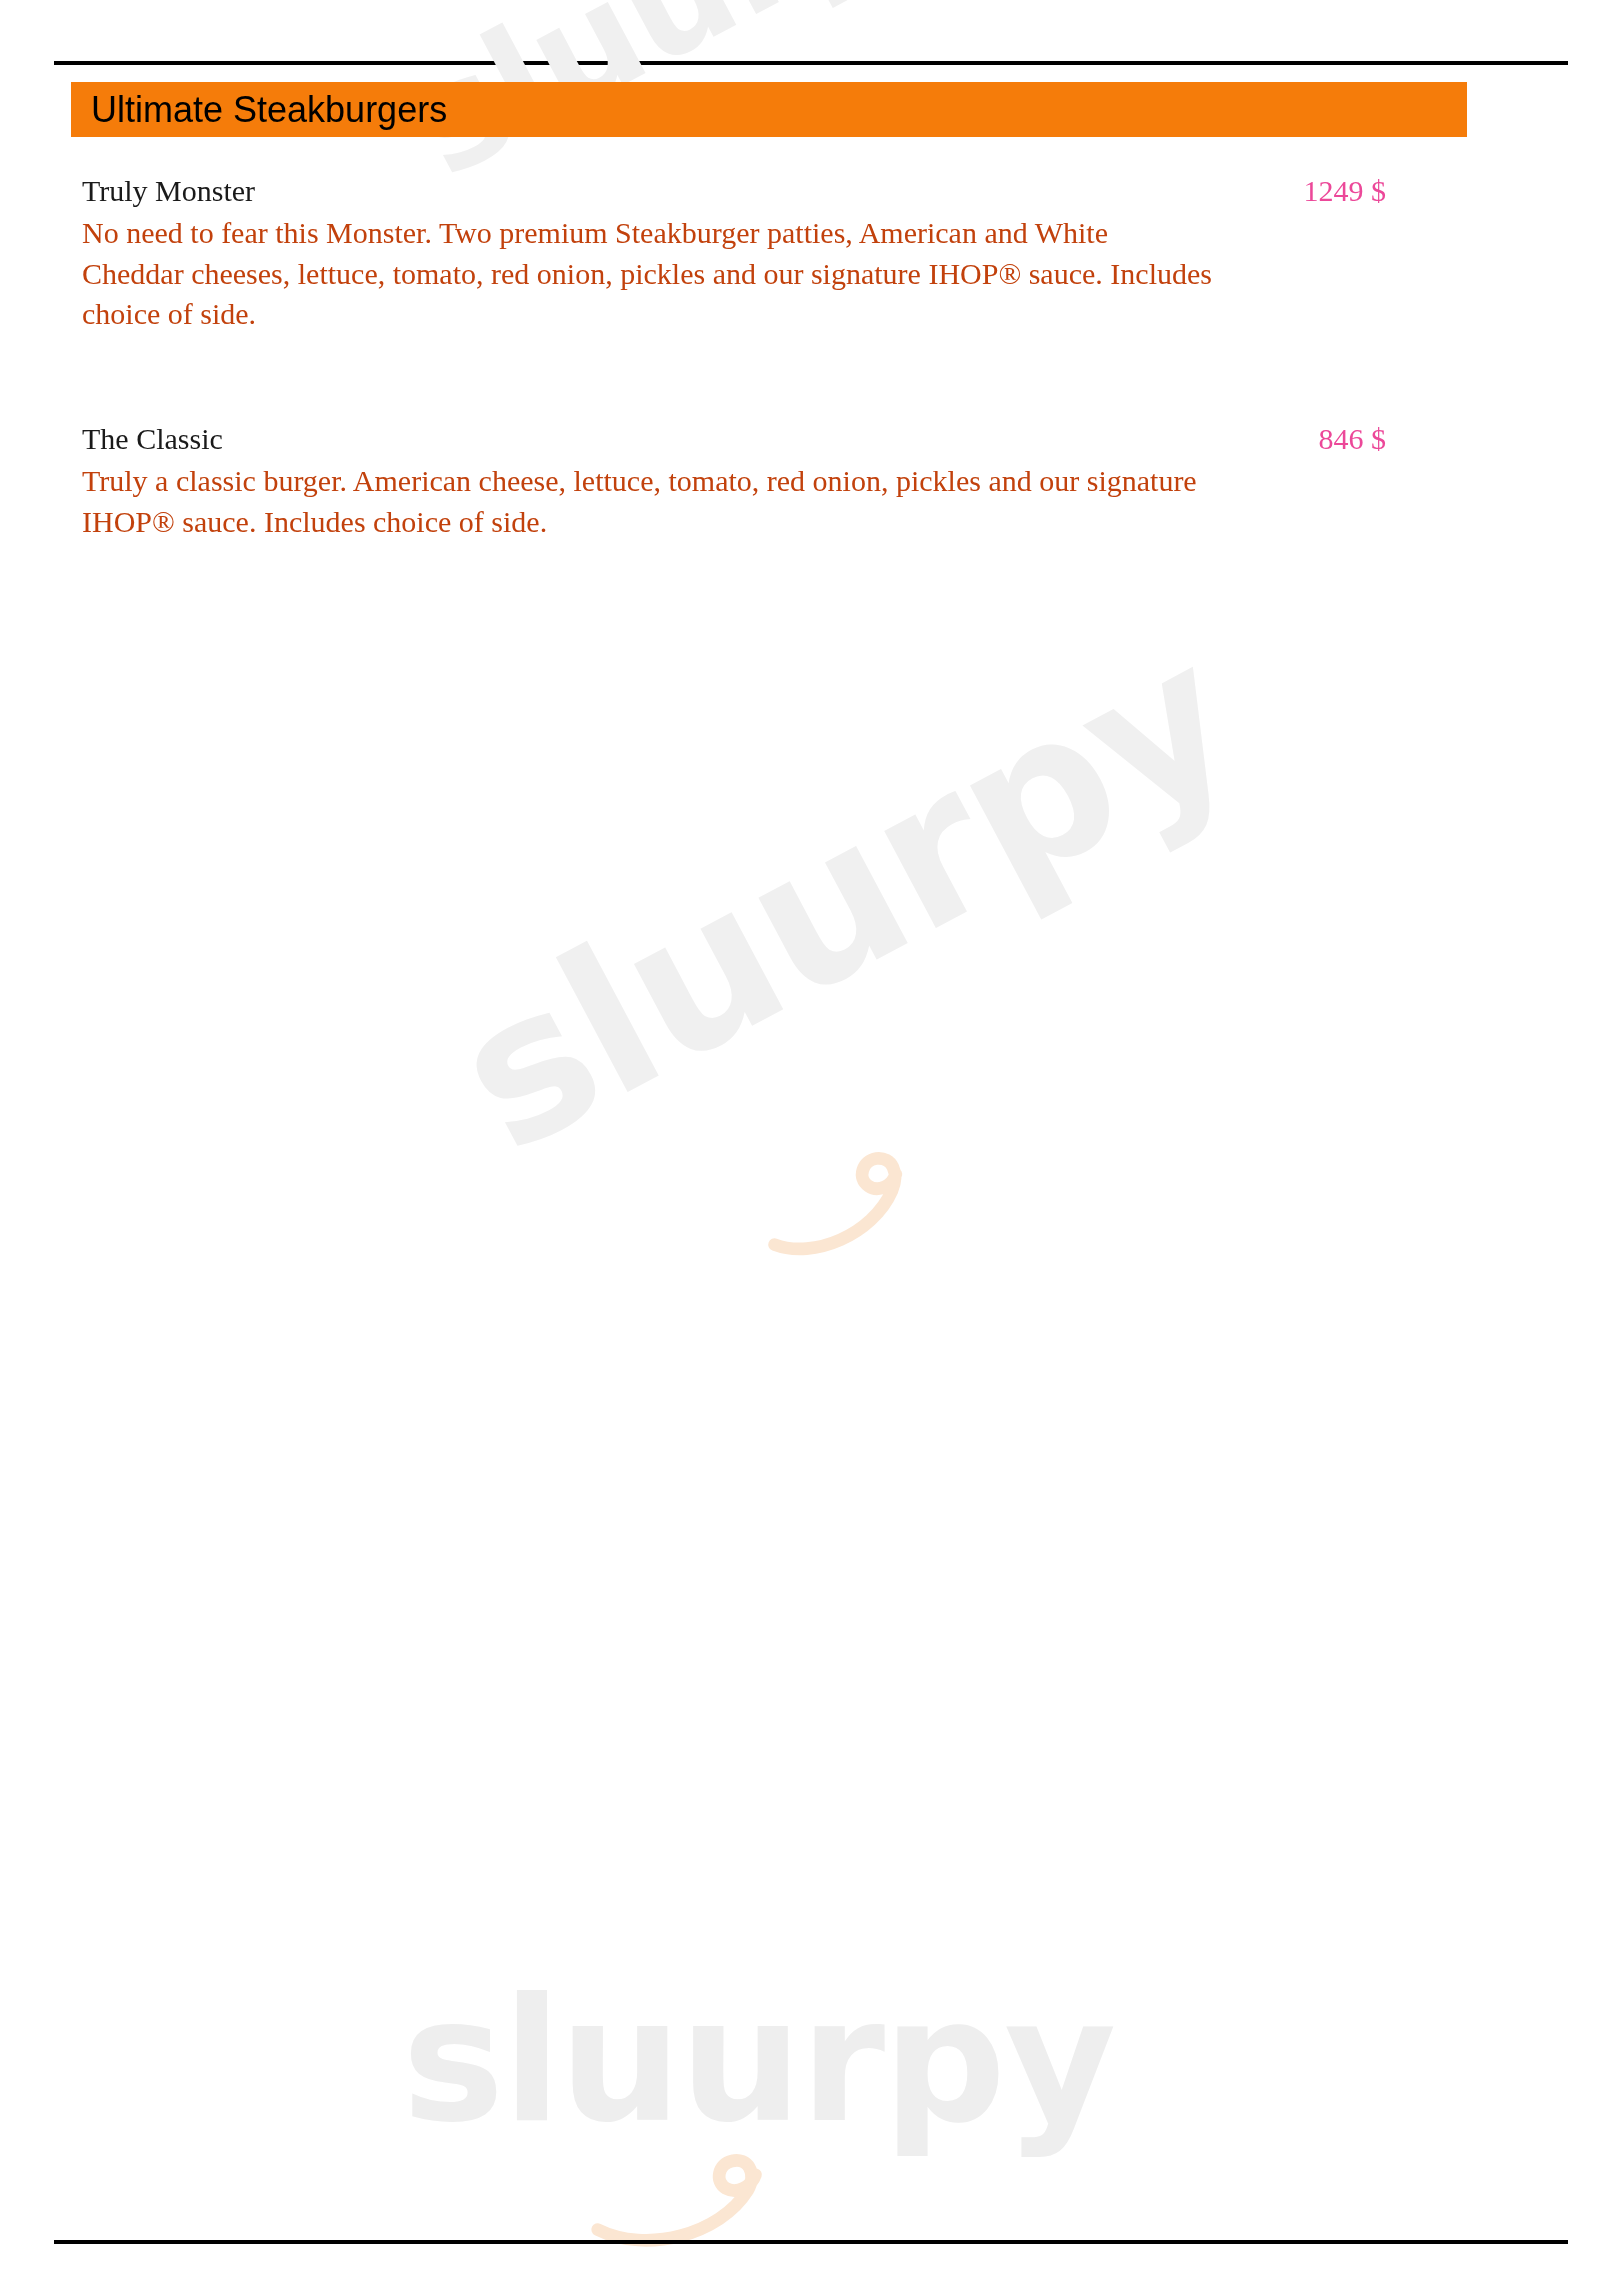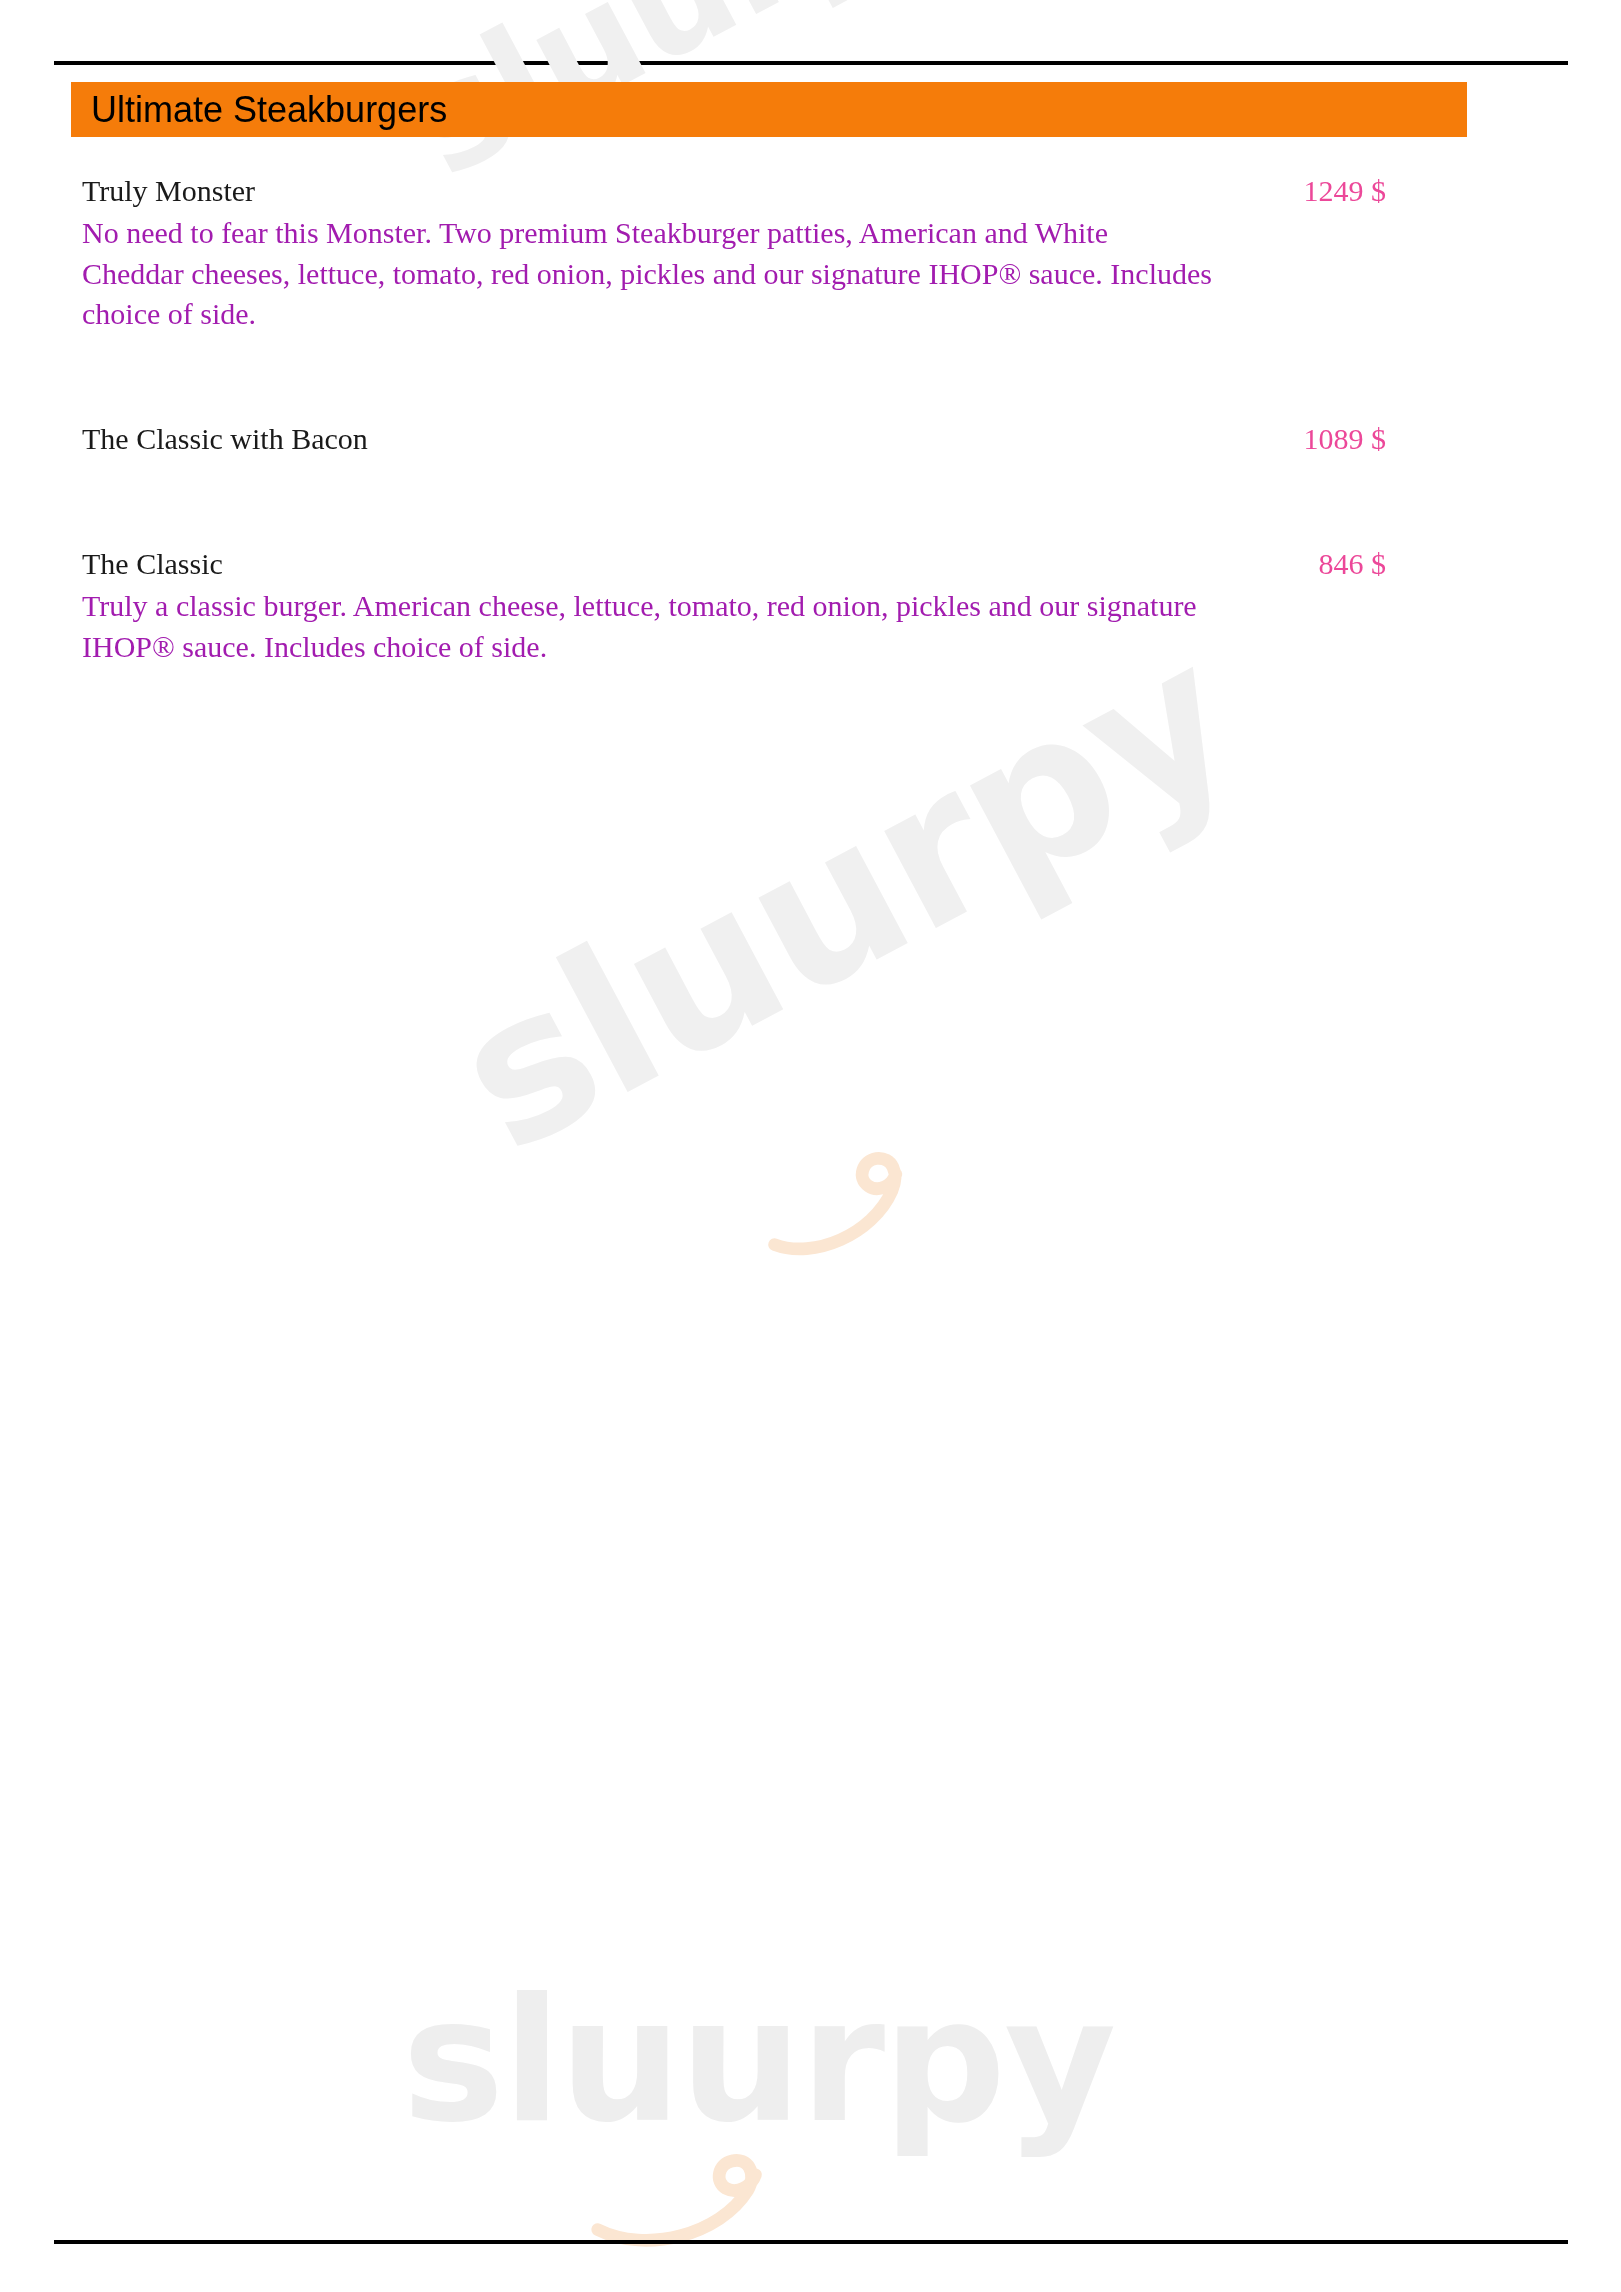--- a/index.html
+++ b/index.html
@@ -123,21 +123,21 @@
   }
   .item-price {
     font-size: 30px;
     color: #ec4899;
     line-height: 1.36;
     white-space: nowrap;
     padding-left: 29px;
   }
   .item-desc {
     font-size: 30px;
-    color: #a21caf;
+    color: #c2410c;
     line-height: 1.36;
     max-width: 1132px;
     margin-top: 1px;
   }
 </style>
 </head>
 <body>
 
 <div class="page">
 
@@ -162,24 +162,20 @@
 
     <div class="item">
       <div class="item-row">
         <div class="item-name">Truly Monster</div>
         <div class="item-price">1249 $</div>
       </div>
       <div class="item-desc">No need to fear this Monster. Two premium Steakburger patties, American and White Cheddar cheeses, lettuce, tomato, red onion, pickles and our signature IHOP® sauce.  Includes choice of side.</div>
     </div>
 
     <div class="item">
-      <div class="item-row">
-        <div class="item-name">The Classic with Bacon</div>
-        <div class="item-price">1089 $</div>
-      </div>
     </div>
 
     <div class="item">
       <div class="item-row">
         <div class="item-name">The Classic</div>
         <div class="item-price">846 $</div>
       </div>
       <div class="item-desc">Truly a classic burger. American cheese, lettuce, tomato, red onion, pickles and our signature IHOP® sauce. Includes choice of side.</div>
     </div>
 

